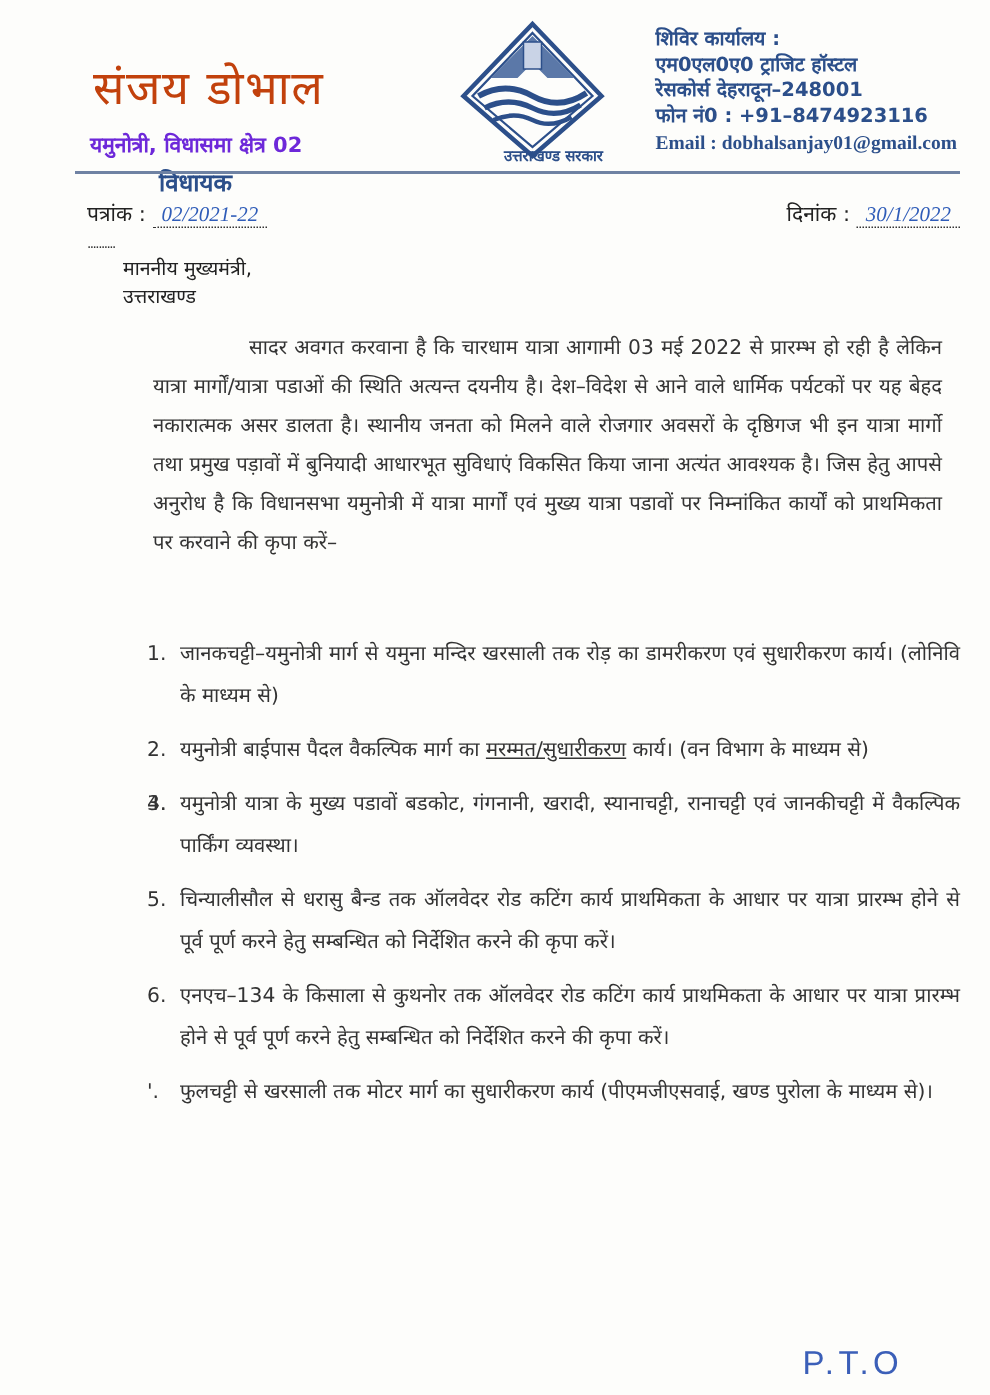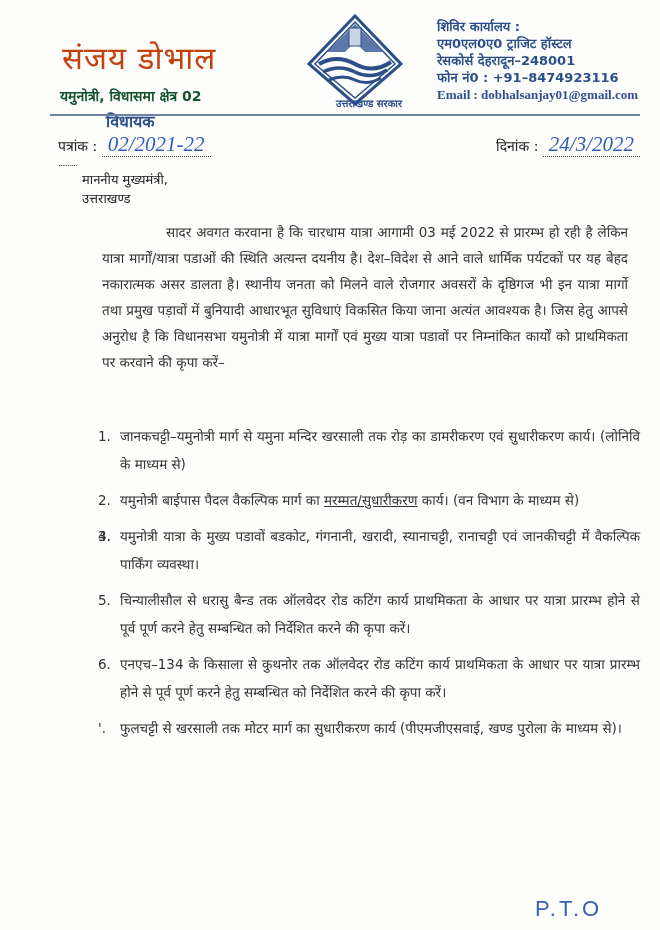--- a/index.html
+++ b/index.html
@@ -2,28 +2,28 @@
 <html><head>
 <meta charset="utf-8">
 <style>
   html, body { margin:0; padding:0; }
   body {
     width:660px; height:930px; background:#fdfdfb; position:relative; overflow:hidden;
     font-family:"DejaVu Sans", sans-serif; color:#2a2a2a;
   }
   .lh-name { position:absolute; left:62px; top:36px; font-size:31px; color:#c2410c; letter-spacing:1px; font-family:"DejaVu Sans", sans-serif; }
   .lh-title { position:absolute; left:106px; top:66px; font-size:16px; color:#2c4f8a; font-weight:bold;margin-top:44px; }
-  .lh-constituency { position:absolute; left:60px; top:86px; font-size:14px; color:#14532d; font-weight:bold; }
+  .lh-constituency { position:absolute; left:60px; top:86px; font-size:14px; color:#6d28d9; font-weight:bold; }
   .logo { position:absolute; left:305px; top:12px; width:100px; height:100px; }
   .logo-caption { position:absolute; left:312px; top:96px; font-size:10px; color:#2c4f8a; width:90px; text-align:right; font-weight:bold; }
   .office { position:absolute; right:22px; top:18px; text-align:left; color:#2c4f8a; font-weight:bold; line-height:17px; font-size:13px; }
   .office .email { font-family:"Liberation Serif", serif; font-size:13px; }
   .rule { position:absolute; left:50px; top:114px; width:590px; height:2px; background:#6f82a3; }
   .ref { position:absolute; left:58px; top:132px; font-size:14px; color:#222; }
-  .ref .hw, .date .hw { font-family:"Liberation Serif", serif; font-style:italic; color:#2f5cb8; font-size:21px; border-bottom:1px dotted #333; padding:0 6px; }
+  .ref .hw, .date .hw { font-family:"Liberation Serif", serif; font-style:italic; color:#2f5cb8; font-size:14px; border-bottom:1px dotted #333; padding:0 6px; }
   .date { position:absolute; right:20px; top:132px; font-size:14px; color:#222; }
   .dots { position:absolute; left:58px; top:158px; font-size:9px; color:#333; letter-spacing:-1px; }
   .addressee { position:absolute; left:82px; top:170px; font-size:13px; line-height:19px; color:#222; }
   .body { position:absolute; left:90px; top:207px; width:550px; font-size:13.5px; line-height:26px; color:#333; text-align:justify; }
   .body p { margin:12px; text-indent:64px; }
   .items { position:absolute; left:98px; top:422px; width:542px; font-size:13.5px; line-height:28px; color:#333; margin:0; padding:0; list-style:none; }
   .items li { position:relative; padding-left:22px; margin-bottom:8px; text-align:justify; }
   .items li .num { position:absolute; left:0; top:0; }
   .u { text-decoration:underline; }
   .pto { position:absolute; left:535px; top:896px; font-family:"Liberation Sans", sans-serif; color:#3b5fb8; font-size:22px; letter-spacing:3px; }
@@ -58,21 +58,21 @@
 </div>
 
 <div class="rule"></div>
 
 <div class="ref">
   <span>पत्रांक :</span>
   <span class="hw">02/2021-22</span>
 </div>
 <div class="date">
   <span>दिनांक :</span>
-  <span class="hw">24/3/2022</span>
+  <span class="hw">30/1/2022</span>
 </div>
 
 <div class="dots">..........</div>
 
 <div class="addressee">
   <div>माननीय मुख्यमंत्री,</div>
   <div>उत्तराखण्ड</div>
 </div>
 
 <span class="tick">.</span>

